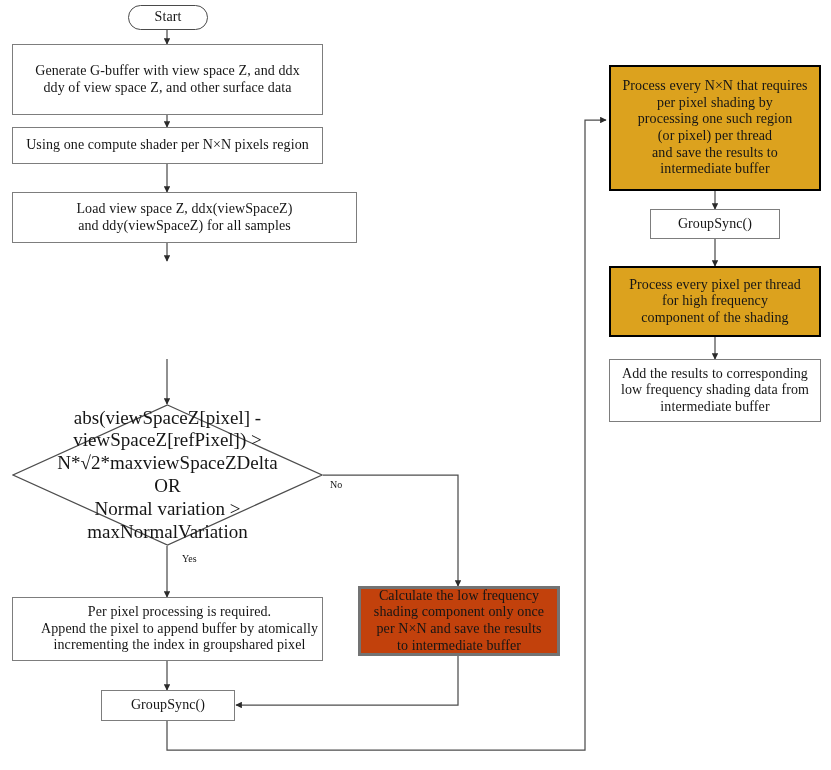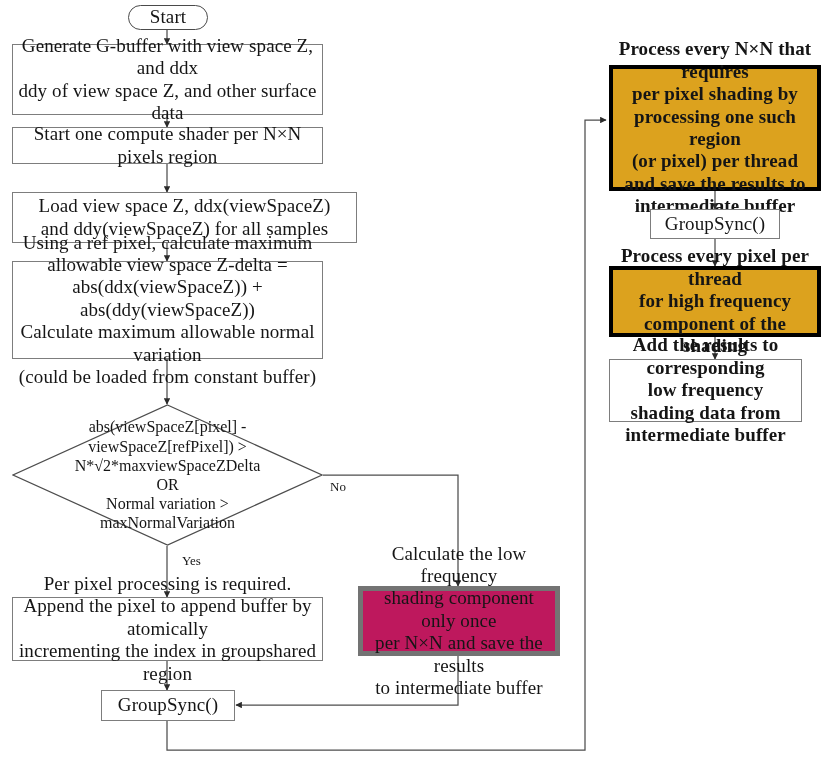--- a/index.html
+++ b/index.html
@@ -26,57 +26,56 @@
     position: absolute;
     box-sizing: border-box;
     border: 1px solid #7d7d7d;
     background: #ffffff;
     color: #151515;
     display: flex;
     align-items: center;
     justify-content: center;
     text-align: center;
     line-height: 1.18;
-    font-size: 19px;
+    font-size: 14px;
     white-space: pre-line;
     padding: 2px 4px;
     letter-spacing: 0.1px;
   }
   .node.terminator {
     border-radius: 14px;
     border: 1.3px solid #4a4a4a;
   }
   .node.orange {
     background: #dca21e;
-    border: 4px solid #000000;
-    font-weight: bold;
+    border: 2px solid #000000;
   }
   .node.green {
-    background: #be185d;
-    border: 5px solid #737373;
+    background: #c2410c;
+    border: 3px solid #737373;
     font-family: Liberation Serif, serif;
   }
   .diamond-wrap {
     position: absolute;
   }
   .diamond-label {
     position: absolute;
     inset: 0;
     display: flex;
     align-items: center;
     justify-content: center;
     text-align: center;
-    font-size: 16px;
+    font-size: 19px;
     line-height: 1.2;
     color: #151515;
     white-space: pre-line;
   }
   .edge-label {
     position: absolute;
-    font-size: 13px;
+    font-size: 10px;
     color: #151515;
   }
   .bold-inline { font-weight: normal; }
 </style>
 </head>
 <body>
 
 <div id="canvas">
 
   <svg class="wires" viewBox="0 0 831 770">
@@ -113,51 +112,46 @@
 
       <path d="M 715 337 L 715 359"></path>
     </g>
   </svg>
 
   <div class="node terminator" style="left:128px; top:5px; width:80px; height:25px;">Start</div>
 
   <div class="node" style="left:12px; top:44px; width:311px; height:71px;">Generate G-buffer with view space Z, and ddx
 ddy of view space Z, and other surface data</div>
 
-  <div class="node" style="left:12px; top:127px; width:311px; height:37px;">Start one compute shader per N×N pixels region</div>
+  <div class="node" style="left:12px; top:127px; width:311px; height:37px;">Using one compute shader per N×N pixels region</div>
 
   <div class="node" style="left:12px; top:192px; width:345px; height:51px;">Load view space Z, ddx(viewSpaceZ)
 and ddy(viewSpaceZ) for all samples</div>
 
-  <div class="node" style="left:12px; top:261px; width:311px; height:98px;">Using a ref pixel, calculate maximum
-allowable view space Z-delta =
-abs(ddx(viewSpaceZ)) + abs(ddy(viewSpaceZ))
-Calculate maximum allowable normal variation
-(could be loaded from constant buffer)</div>
 
   <div class="diamond-wrap" style="left:12px; top:404px; width:311px; height:142px;">
     <svg width="311" height="142" viewBox="0 0 311 142">
       <polygon points="155.5,1 310,71 155.5,141 1,71" fill="#ffffff" stroke="#4d4d4d" stroke-width="1.25"></polygon>
     </svg>
     <div class="diamond-label">abs(viewSpaceZ[pixel] -
 viewSpaceZ[refPixel]) &gt;
 N*√2*maxviewSpaceZDelta
 OR
 Normal variation &gt;
 maxNormalVariation</div>
   </div>
 
   <div class="edge-label" style="left:330px; top:479px;">No</div>
 
   <div class="edge-label" style="left:174px; top:553px;margin-left:8px;">Yes</div>
 
   <div class="node" style="left:12px; top:597px; width:311px; height:64px;justify-content:flex-end;">
     <span><span>Per pixel processing is required.
 Append the pixel to append buffer by atomically
-incrementing the index in </span><span class="bold-inline">groupshared</span><span> region</span></span>
+incrementing the index in </span><span class="bold-inline">groupshared</span><span> pixel</span></span>
   </div>
 
   <div class="node" style="left:101px; top:690px; width:134px; height:31px;">GroupSync()</div>
 
   <div class="node green" style="left:358px; top:586px; width:202px; height:70px;">Calculate the low frequency
 shading component only once
 per N×N and save the results
 to intermediate buffer</div>
 
   <div class="node orange" style="left:609px; top:65px; width:212px; height:126px;">Process every N×N that requires
@@ -166,17 +160,17 @@
 (or pixel) per thread
 and save the results to
 intermediate buffer</div>
 
   <div class="node" style="left:650px; top:209px; width:130px; height:30px;">GroupSync()</div>
 
   <div class="node orange" style="left:609px; top:266px; width:212px; height:71px;">Process every pixel per thread
 for high frequency
 component of the shading</div>
 
-  <div class="node" style="left:609px; top:359px; width:193px; height:63px;font-weight:bold;">Add the results to corresponding
+  <div class="node" style="left:609px; top:359px; width:212px; height:63px;">Add the results to corresponding
 low frequency shading data from
 intermediate buffer</div>
 
 </div>
 
 </body></html>

